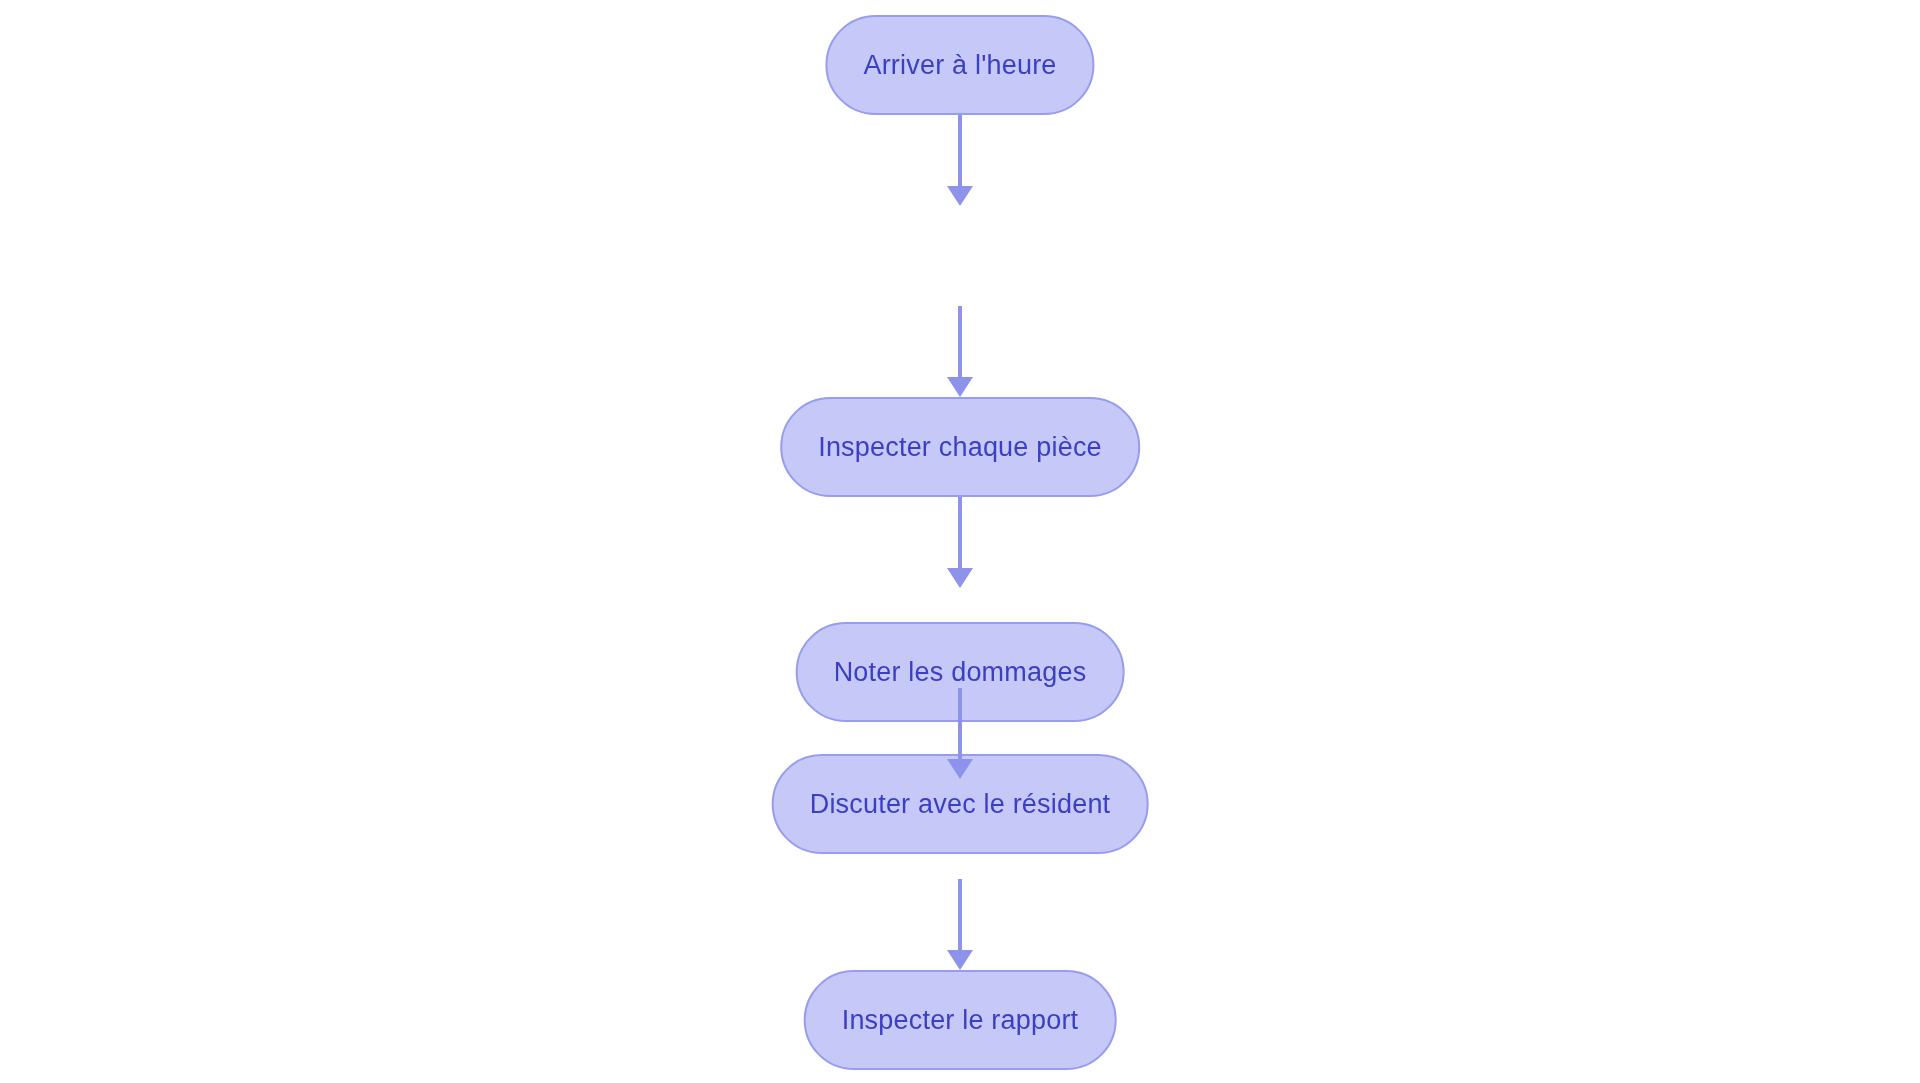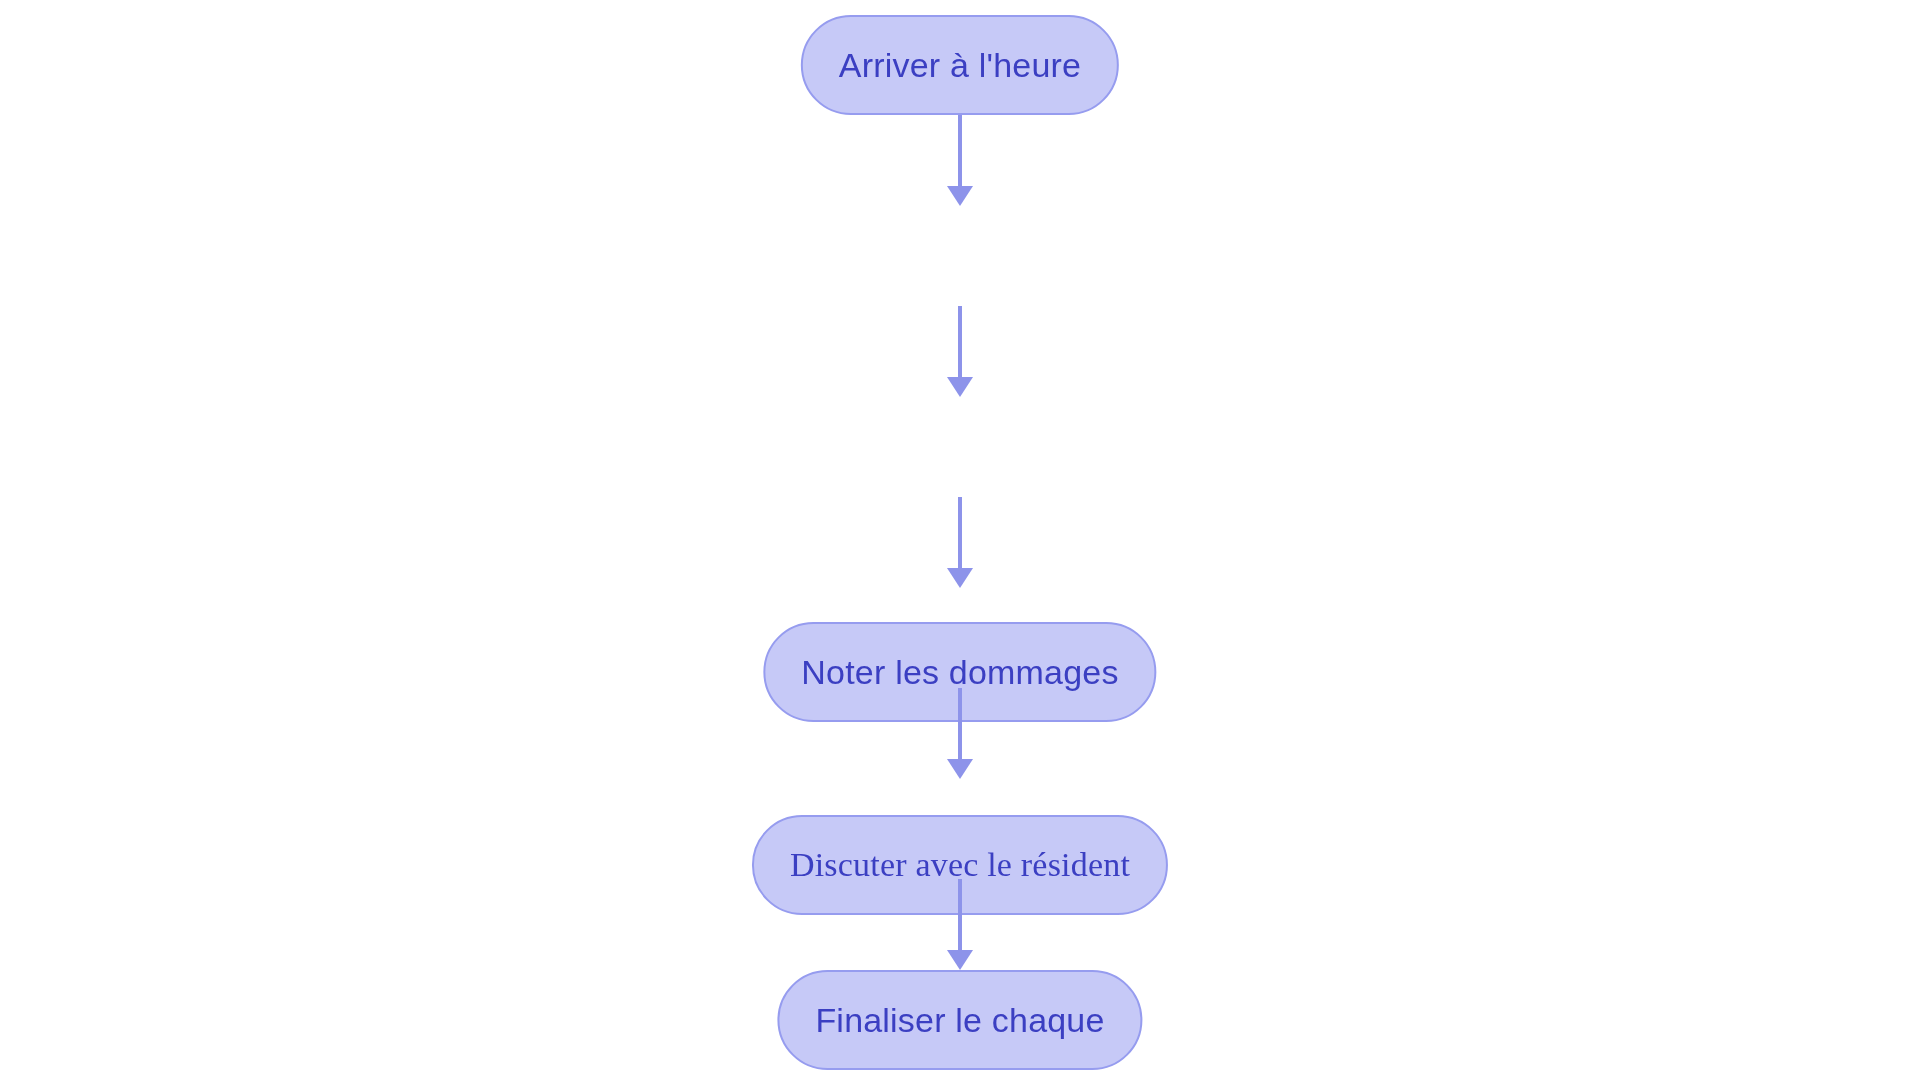--- a/index.html
+++ b/index.html
@@ -19,21 +19,21 @@
     position: absolute;
     left: 50%;
     transform: translateX(-50%);
     height: 100px;
     box-sizing: border-box;
     padding: 0 36px;
     border-radius: 50px;
     background: var(--fill, #c6c9f7);
     border: 2px solid var(--stroke, #969cef);
     color: var(--text, #3b3fc2);
-    font-size: 34px;
+    font-size: 27px;
     font-weight: 500;
     letter-spacing: 0.2px;
     white-space: nowrap;
     display: flex;
     align-items: center;
     justify-content: center;
   }
   .arrow {
     position: absolute;
     left: 50%;
@@ -55,28 +55,31 @@
   }
 </style>
 </head>
 <body>
 
 <div class="canvas">
 
 <div class="node" style="top: 15px;">
       <span class="node-label">Arriver à l'heure</span>
     </div>
+    <div class="node" style="top: 397px;">
+      <span class="node-label">Inspecter chaque pièce</span>
+    </div>
     <div class="node" style="top: 588px; margin-top: 34px;">
       <span class="node-label">Noter les dommages</span>
     </div>
-    <div class="node" style="top: 815px; font-family: Liberation Serif, serif;">
+    <div class="node" style="top: 754px;">
       <span class="node-label">Discuter avec le résident</span>
     </div>
     <div class="node" style="top: 970px;">
-      <span class="node-label">Finaliser le chaque</span>
+      <span class="node-label">Inspecter le rapport</span>
     </div>
     <div class="arrow" style="top: 115px; height: 91px;">
       <div class="arrow-line" style="height: 71px;"></div>
       <div class="arrow-head"></div>
     </div>
     <div class="arrow" style="top: 306px; height: 91px;">
       <div class="arrow-line" style="height: 71px;"></div>
       <div class="arrow-head"></div>
     </div>
     <div class="arrow" style="top: 497px; height: 91px;">

